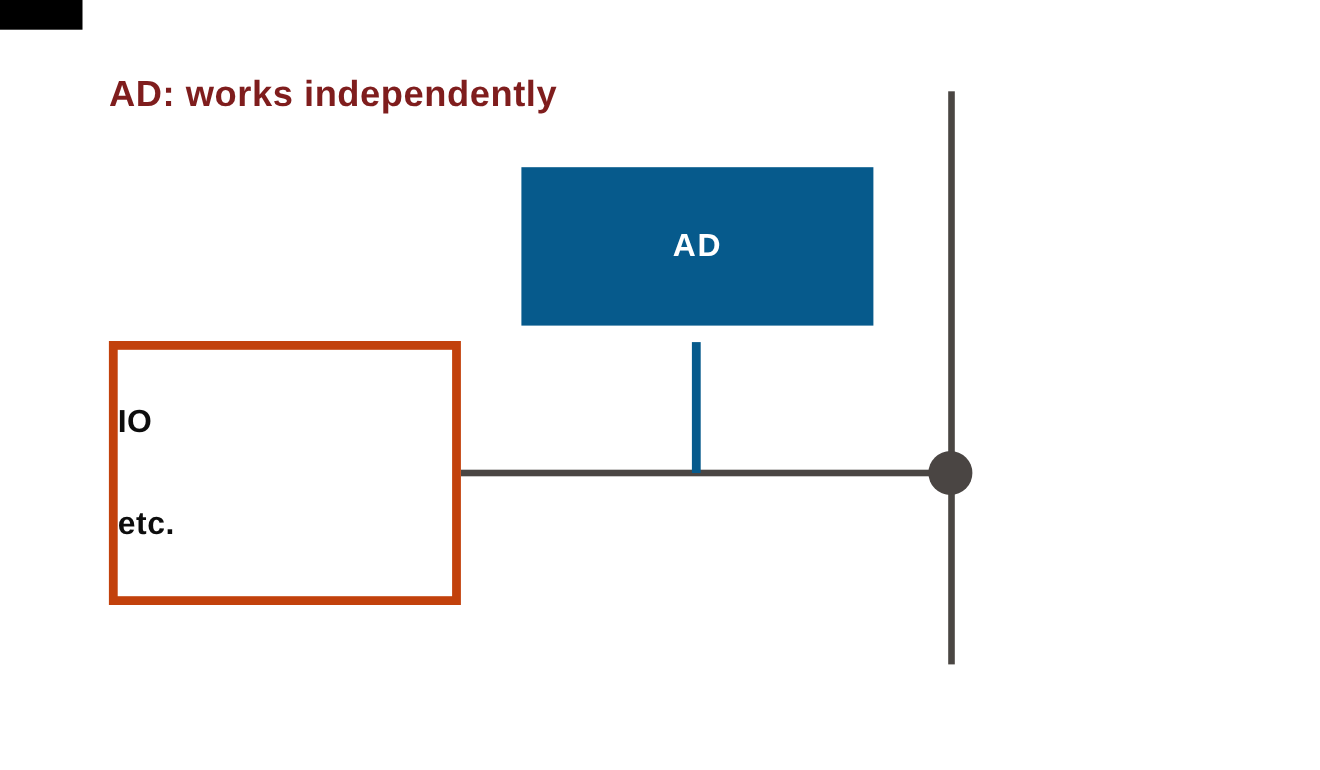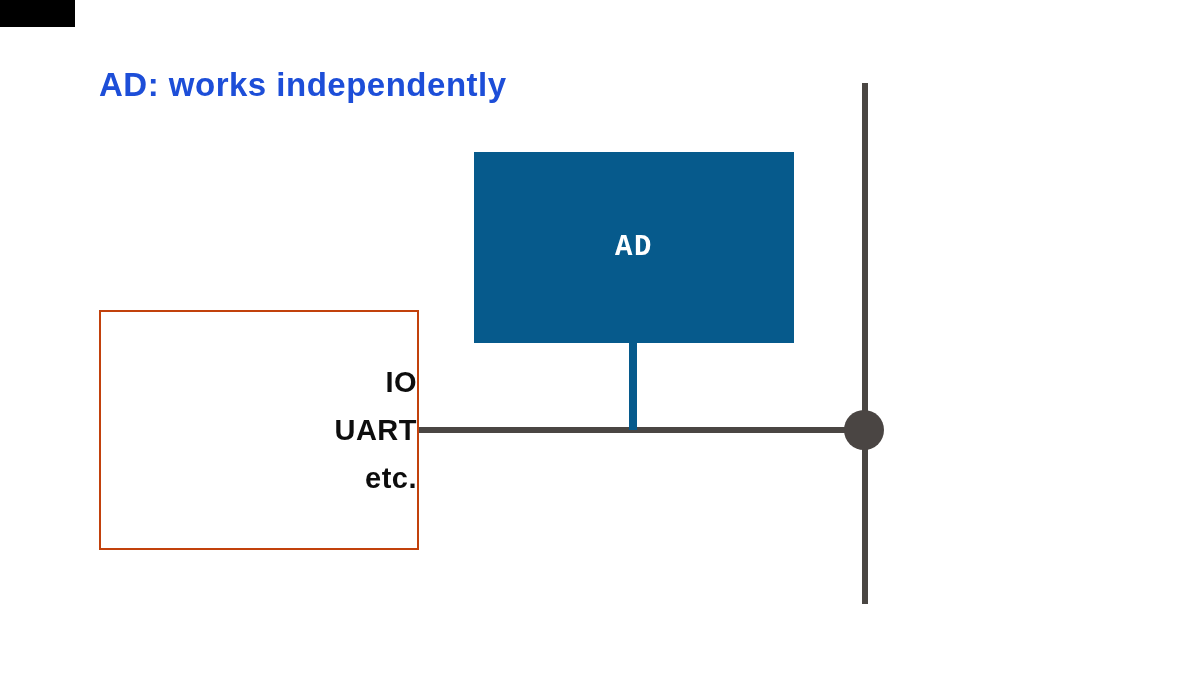--- a/index.html
+++ b/index.html
@@ -23,54 +23,54 @@
     height: 27px;
     background: #000000;
   }
   .diagram-title {
     position: absolute;
     left: 99px;
     top: 66px;
     font-size: 33px;
     font-weight: 700;
     letter-spacing: 0.5px;
-    color: #1d4ed8;
+    color: #7f1d1d;
     white-space: nowrap;
   }
   .ad-box {
     position: absolute;
     left: 474px;
     top: 152px;
     width: 320px;
-    height: 191px;
+    height: 144px;
     background: #065a8c;
     display: flex;
     align-items: center;
     justify-content: center;
-    font-family: Liberation Mono, monospace;
   }
   .ad-box .label {
     color: #ffffff;
     font-size: 29px;
     font-weight: 700;
     letter-spacing: 1.5px;
   }
   .io-box {
     position: absolute;
     left: 99px;
     top: 310px;
     width: 320px;
     height: 240px;
     background: #ffffff;
-    border: 2px solid #c2410c;
+    border: 8px solid #c2410c;
     box-sizing: border-box;
     display: flex;
     flex-direction: column;
-    align-items: flex-end;
+    align-items: flex-start;
     justify-content: center;
+    gap: 44px;
   }
   .io-box .line {
     color: #0d0d0d;
     font-size: 29px;
     font-weight: 700;
     line-height: 48px;
     letter-spacing: 0.5px;
   }
   .connector-blue {
     position: absolute;
@@ -120,19 +120,18 @@
   <div class="connector-horizontal"></div>
 
   <div class="connector-blue"></div>
 
   <div class="ad-box">
     <span class="label">AD</span>
   </div>
 
   <div class="io-box">
     <span class="line">IO</span>
-    <span class="line">UART</span>
     <span class="line">etc.</span>
   </div>
 
   <div class="junction-dot"></div>
 
 </div>
 
 </body></html>

